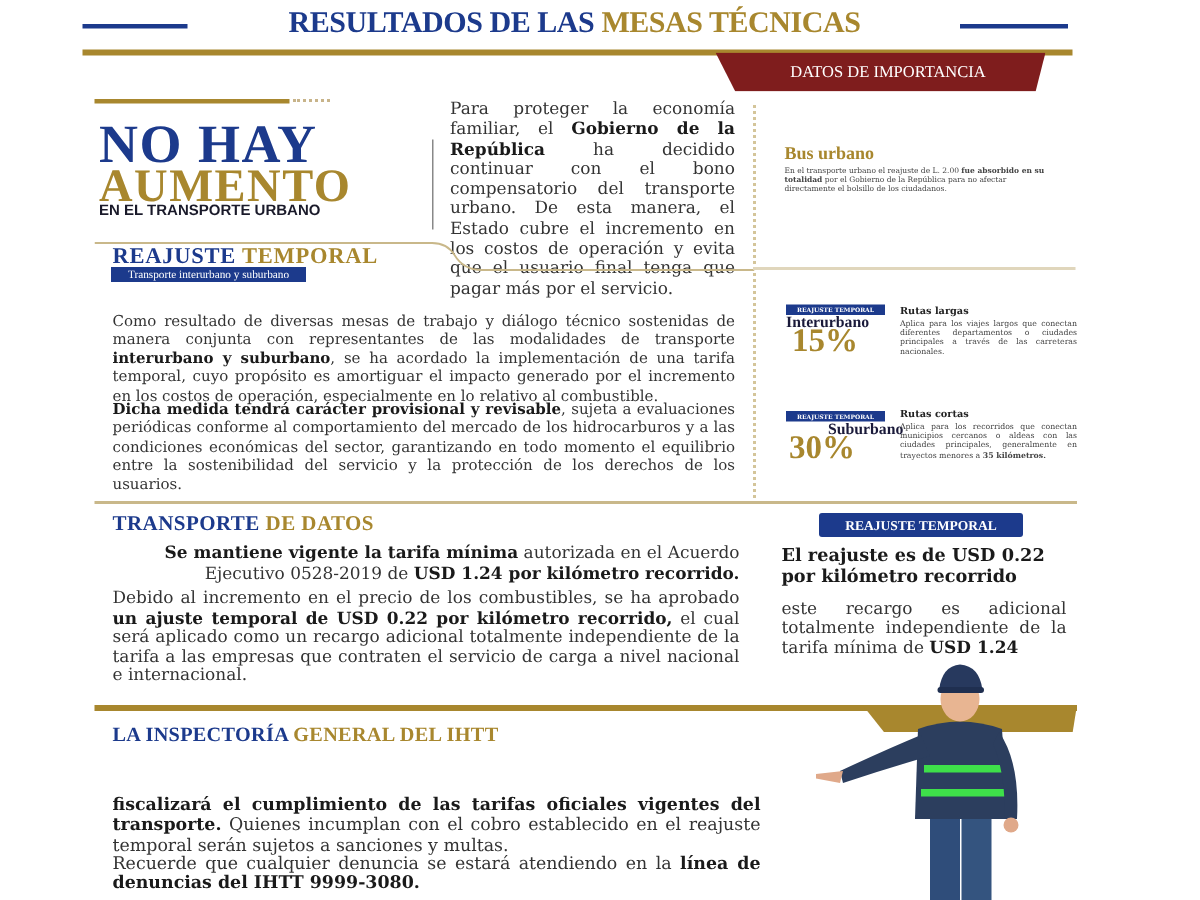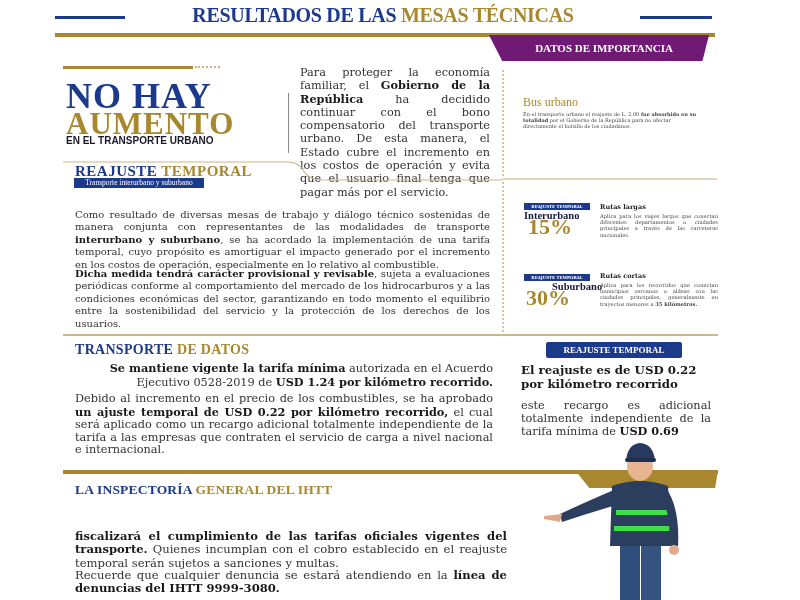--- a/index.html
+++ b/index.html
@@ -9,21 +9,21 @@
   .navy { color: #1c3a8c; }
   .gold { color: #a8872e; }
 
   
   .hdr-title { position: absolute; top: 4px; left: 0; width: 766px; text-align: center; font-family: "Liberation Serif", serif; font-weight: bold; font-size: 20px; letter-spacing: -0.3px; }
   .hdr-line { position: absolute; top: 16px; height: 3px; background: #1c3a8c; }
   .hdr-line.l { left: 55px; width: 70px; }
   .hdr-line.r { left: 640px; width: 72px; }
 
   .gold-rule { position: absolute; top: 33px; left: 55px; width: 660px; height: 4px; background: #a8872e; }
-  .datos-tab { position: absolute; top: 35px; left: 489px; width: 220px; height: 26px; background: #701a75; border-bottom-left-radius: 12px; border-bottom-right-radius: 4px; clip-path: polygon(0 0, 100% 0, 97% 100%, 6% 100%); color: #fff; font-family: "Liberation Serif", serif; font-weight: bold; font-size: 11px; display: flex; align-items: center; justify-content: center; padding-left: 10px; }
+  .datos-tab { position: absolute; top: 35px; left: 477px; width: 220px; height: 26px; background: #7f1d1d; border-bottom-left-radius: 12px; border-bottom-right-radius: 4px; clip-path: polygon(0 0, 100% 0, 97% 100%, 6% 100%); color: #fff; font-family: "Liberation Serif", serif; font-weight: normal; font-size: 11px; display: flex; align-items: center; justify-content: center; padding-left: 10px; }
 
   
   .nh-rule { position: absolute; top: 66px; left: 63px; width: 130px; height: 3px; background: #a8872e; }
   .nh-dots { position: absolute; top: 66px; left: 195px; width: 25px; height: 3px; border-top: 2px dotted #c8b48a; }
   .nh-big1 { position: absolute; top: 80px; left: 66px; font-family: "Liberation Serif", serif; font-weight: bold; font-size: 36px; line-height: 32px; color: #1c3a8c; letter-spacing: 1px; }
   .nh-big2 { position: absolute; top: 110px; left: 66px; font-family: "Liberation Serif", serif; font-weight: bold; font-size: 31px; line-height: 28px; color: #a8872e; letter-spacing: 1px; }
   .nh-sub { position: absolute; top: 135px; left: 66px; font-family: Liberation Sans, sans-serif; font-weight: bold; font-size: 10px; color: #1a1a2a; }
   .nh-vline { position: absolute; top: 93px; left: 288px; width: 1px; height: 60px; background: #888; }
 
   .intro { position: absolute; top: 66px; left: 300px; width: 190px; font-size: 11.3px; line-height: 13.3px; text-align: justify; color: #333; }
@@ -34,21 +34,21 @@
   
   .rt-title { position: absolute; top: 163px; left: 75px; font-family: "Liberation Serif", serif; font-weight: bold; font-size: 15px; letter-spacing: 0.5px; }
   .rt-sub { position: absolute; top: 178px; left: 74px; width: 130px; height: 10px; background: #1c3a8c; color: #fff; font-size: 7.5px; line-height: 10px; text-align: center; font-family: "Liberation Serif", serif; }
 
   .p1 { position: absolute; top: 209px; left: 75px; width: 415px; font-size: 10px; line-height: 12.4px; text-align: justify; color: #333; }
   .p2 { position: absolute; top: 268px; left: 75px; width: 415px; font-size: 10px; line-height: 12.4px; text-align: justify; color: #333; }
   .p1 b, .p2 b { color: #1a1a1a; }
 
   
   .side-dots { position: absolute; top: 70px; left: 502px; width: 2px; height: 262px; border-left: 2px dotted #d4c59a; }
-  .bus-title { position: absolute; top: 95px; left: 523px; font-family: "Liberation Serif", serif; font-weight: normal; font-size: 12px; color: #a8872e; }
+  .bus-title { position: absolute; top: 95px; left: 523px; font-family: "Liberation Serif", serif; font-weight: bold; font-size: 12px; color: #a8872e; }
   .bus-text { position: absolute; top: 111px; left: 523px; width: 180px; font-size: 5px; line-height: 6px; color: #444; }
   .side-sep { position: absolute; top: 178px; left: 502px; width: 215px; height: 2px; background: #e0d6bc; }
 
   .rate-badge { position: absolute; width: 66px; height: 7px; background: #1c3a8c; color: #fff; font-size: 4px; line-height: 7px; text-align: center; font-weight: bold; }
   .rate-name { position: absolute; font-family: "Liberation Serif", serif; font-weight: bold; font-size: 10.5px; color: #1a1a3a; }
   .rate-pct { position: absolute; font-family: "Liberation Serif", serif; font-weight: bold; font-size: 22px; color: #a8872e; line-height: 22px; }
   .rate-head { position: absolute; font-weight: bold; font-size: 6.5px; color: #222; }
   .rate-desc { position: absolute; width: 118px; font-size: 5.2px; line-height: 6.2px; color: #444; text-align: justify; }
 
   .mid-rule { position: absolute; top: 334px; left: 63px; width: 655px; height: 2px; background: #c9b88a; }
@@ -129,21 +129,21 @@
 
 <div class="tc-title">
   <span class="navy">TRANSPORTE</span>
   <span class="gold">DE DATOS</span>
 </div>
 <div class="p3"><b>Se mantiene vigente la tarifa mínima</b><span> autorizada en el Acuerdo Ejecutivo 0528-2019 de </span><b>USD 1.24 por kilómetro recorrido.</b></div>
 <div class="p4"><span>Debido al incremento en el precio de los combustibles, se ha aprobado </span><b>un ajuste temporal de USD 0.22 por kilómetro recorrido,</b><span> el cual será aplicado como un recargo adicional totalmente independiente de la tarifa a las empresas que contraten el servicio de carga a nivel nacional e internacional.</span></div>
 
 <div class="rt-badge2">REAJUSTE TEMPORAL</div>
 <div class="rt-big">El reajuste es de USD 0.22 por kilómetro recorrido</div>
-<div class="rt-small"><span>este recargo es adicional totalmente independiente de la tarifa mínima de </span><b>USD 0.69</b></div>
+<div class="rt-small"><span>este recargo es adicional totalmente independiente de la tarifa mínima de </span><b>USD 1.24</b></div>
 
 <div class="bot-band"></div>
 <div class="bot-band-tab"></div>
 
 <div class="ig-title">
   <span class="navy">LA INSPECTORÍA</span>
   <span class="gold">GENERAL DEL IHTT</span>
 </div>
 <div class="p5"><b>fiscalizará el cumplimiento de las tarifas oficiales vigentes del transporte.</b><span> Quienes incumplan con el cobro establecido en el reajuste temporal serán sujetos a sanciones y multas.</span></div>
 <div class="p6"><span>Recuerde que cualquier denuncia se estará atendiendo en la </span><b>línea de denuncias del IHTT 9999-3080.</b></div>

